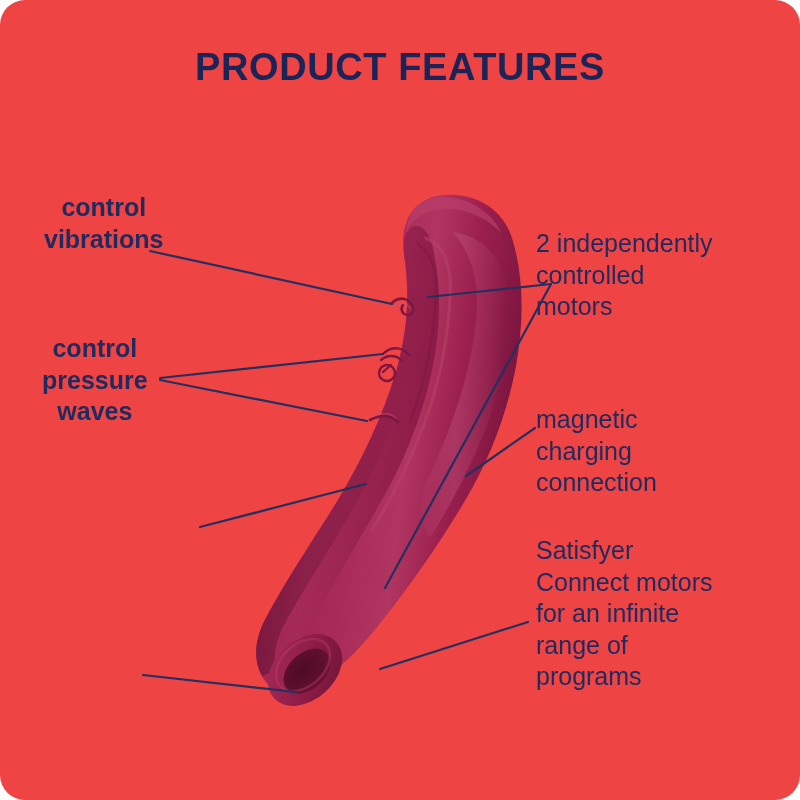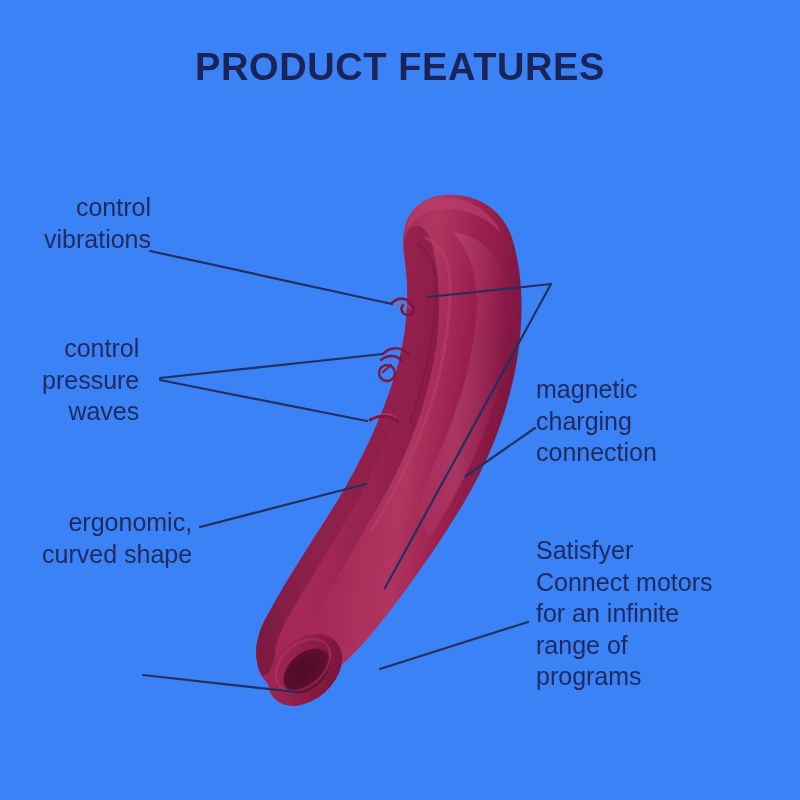--- a/index.html
+++ b/index.html
@@ -8,23 +8,24 @@
     padding: 0;
     background: #ffffff;
   }
   body {
     font-family: "Liberation Sans", sans-serif;
   }
   #infographic {
     position: relative;
     width: 800px;
     height: 800px;
-    background: #3b82f6;
+    background: #ef4444;
     overflow: hidden;
     user-select: none;
+    border-radius: 25px;
   }
   #title {
     position: absolute;
     left: 0;
     top: 48px;
     width: 800px;
     text-align: center;
     font-family: "Liberation Sans", sans-serif;
     font-size: 38px;
     font-weight: bold;
@@ -34,21 +35,21 @@
   }
   .callout {
     position: absolute;
     font-family: "Liberation Sans", sans-serif;
     font-size: 25px;
     font-weight: 400;
     line-height: 1.26;
     color: #1f2a5e;
     white-space: pre-line;
   }
-  .callout.left  { text-align: right; }
+  .callout.left  { text-align: center; font-weight: bold; }
   .callout.right { text-align: left; }
 
   #product-svg, #leaders-svg {
     position: absolute;
     left: 0;
     top: 0;
     width: 800px;
     height: 800px;
   }
   #leaders-svg { pointer-events: none; }
@@ -196,26 +197,27 @@
     </g>
   </svg>
 
   <div class="callout left" style="left:44px; top:192px;">control
 vibrations</div>
 
   <div class="callout left" style="left:42px; top:333px;">control
 pressure
 waves</div>
 
-  <div class="callout left" style="left:42px; top:507px;">ergonomic,
-curved shape</div>
-
-
-
-  <div class="callout right" style="left:536px; top:374px;">magnetic
+
+
+  <div class="callout right" style="left:536px; top:228px;">2 independently
+controlled
+motors</div>
+
+  <div class="callout right" style="left:536px; top:404px;">magnetic
 charging
 connection</div>
 
   <div class="callout right" style="left:536px; top:535px;">Satisfyer
 Connect motors
 for an infinite
 range of
 programs</div>
 
 </div>

